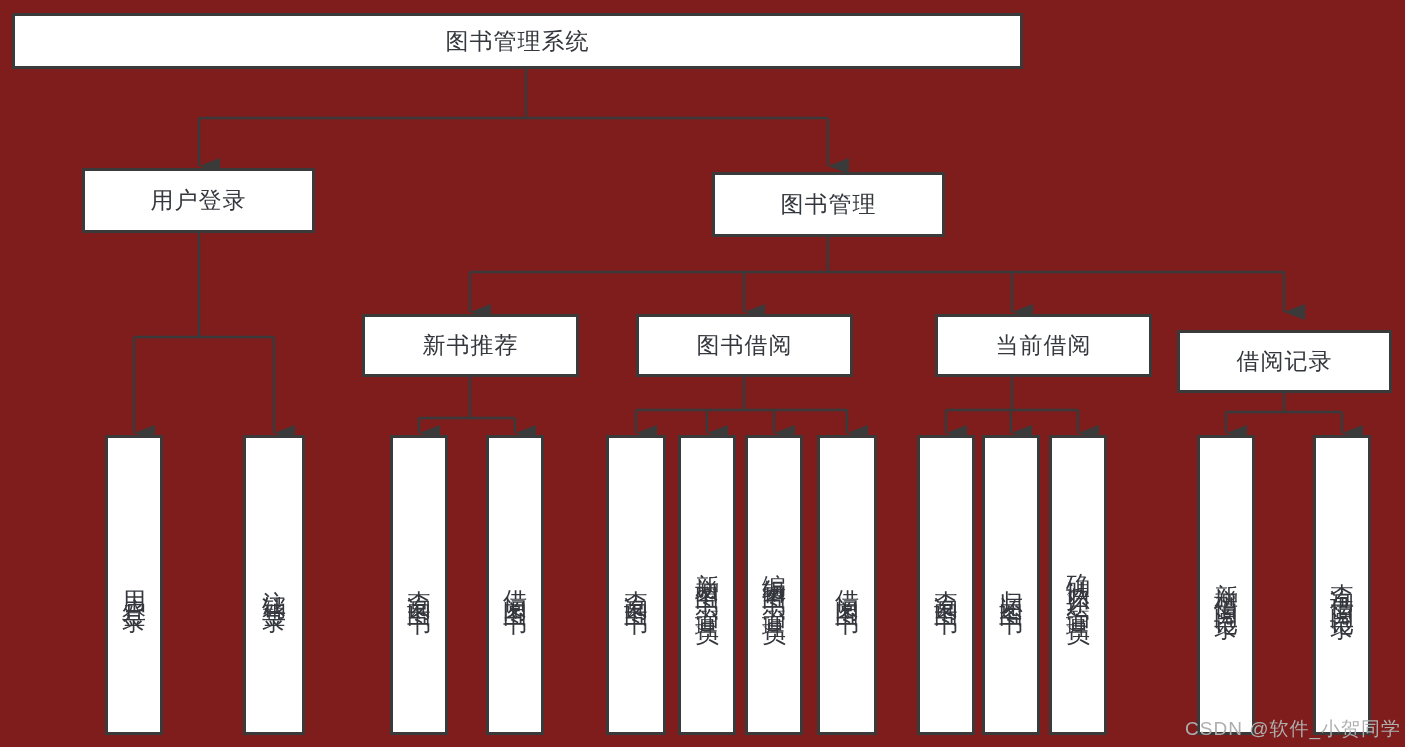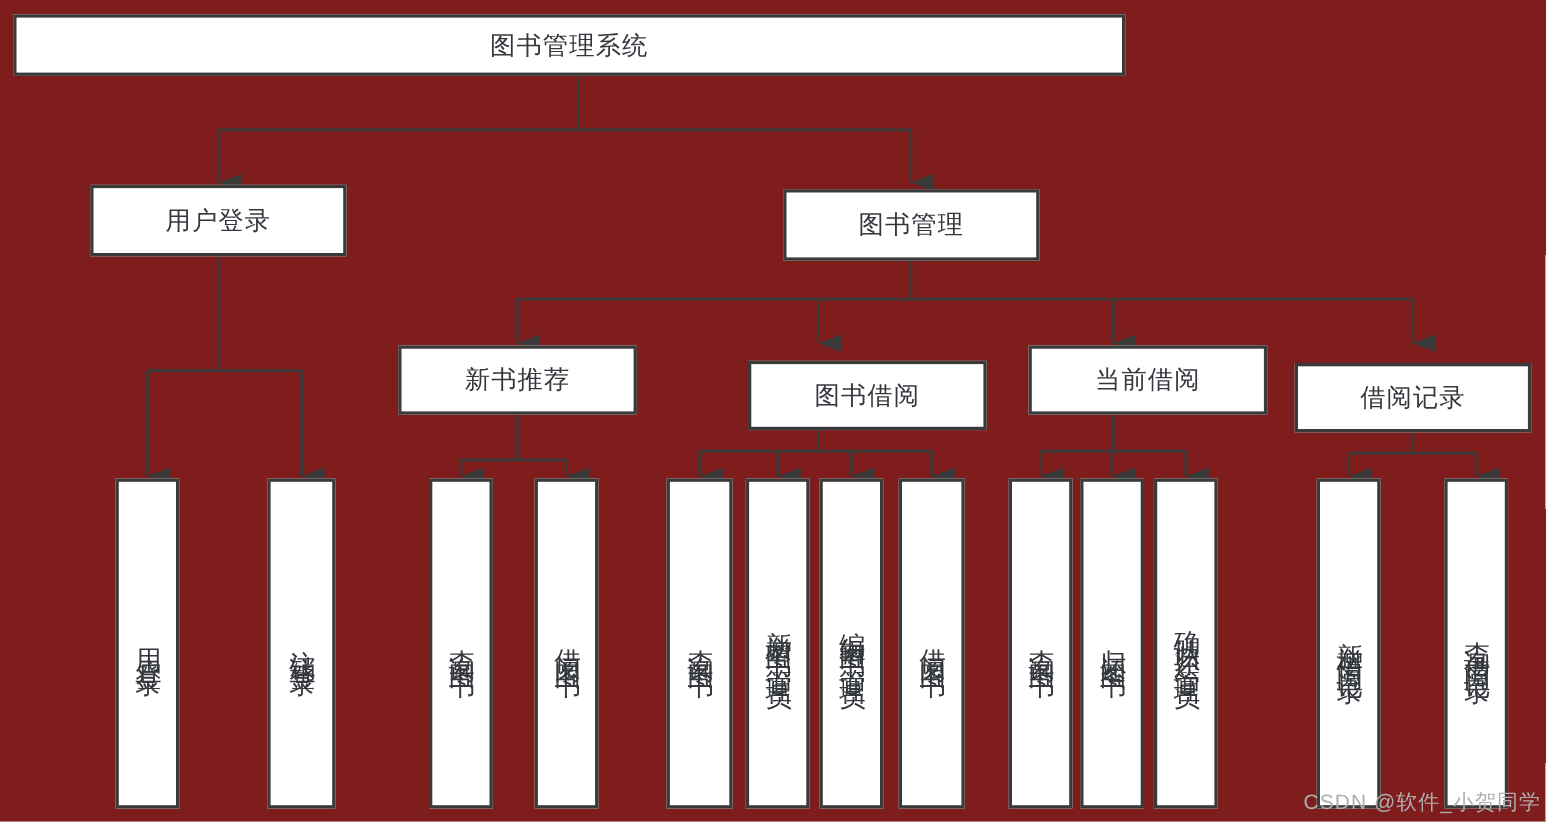--- a/index.html
+++ b/index.html
@@ -37,21 +37,21 @@
     font-size: 24px;
     letter-spacing: 7px;
     line-height: 1;
     text-align: center;
   }
   
   .n-root           { left: 12px;   top: 13px;  width: 1011px; height: 56px; }
   .n-user-login     { left: 82px;   top: 168px; width: 233px;  height: 65px; }
   .n-book-mgmt      { left: 712px;  top: 172px; width: 233px;  height: 65px; }
   .n-new-books      { left: 362px;  top: 314px; width: 217px;  height: 63px; }
-  .n-book-borrow    { left: 636px;  top: 328px; width: 217px;  height: 63px; margin-left: 44px; }
+  .n-book-borrow    { left: 636px;  top: 314px; width: 217px;  height: 63px; }
   .n-current-borrow { left: 904px;  top: 314px; width: 217px;  height: 63px; margin-left: 31px; }
   .n-borrow-records { left: 1177px; top: 314px; width: 215px;  height: 63px; margin-top: 16px; }
   .n-ul-login       { left: 105px;  top: 435px; width: 58px;   height: 300px; }
   .n-ul-logout      { left: 243px;  top: 435px; width: 62px;   height: 300px; }
   .n-nb-query       { left: 390px;  top: 435px; width: 58px;   height: 300px; }
   .n-nb-borrow      { left: 486px;  top: 435px; width: 58px;   height: 300px; }
   .n-bb-query       { left: 606px;  top: 435px; width: 60px;   height: 300px; }
   .n-bb-add         { left: 678px;  top: 435px; width: 58px;   height: 300px; }
   .n-bb-edit        { left: 745px;  top: 435px; width: 58px;   height: 300px; }
   .n-bb-borrow      { left: 817px;  top: 435px; width: 60px;   height: 300px; }

